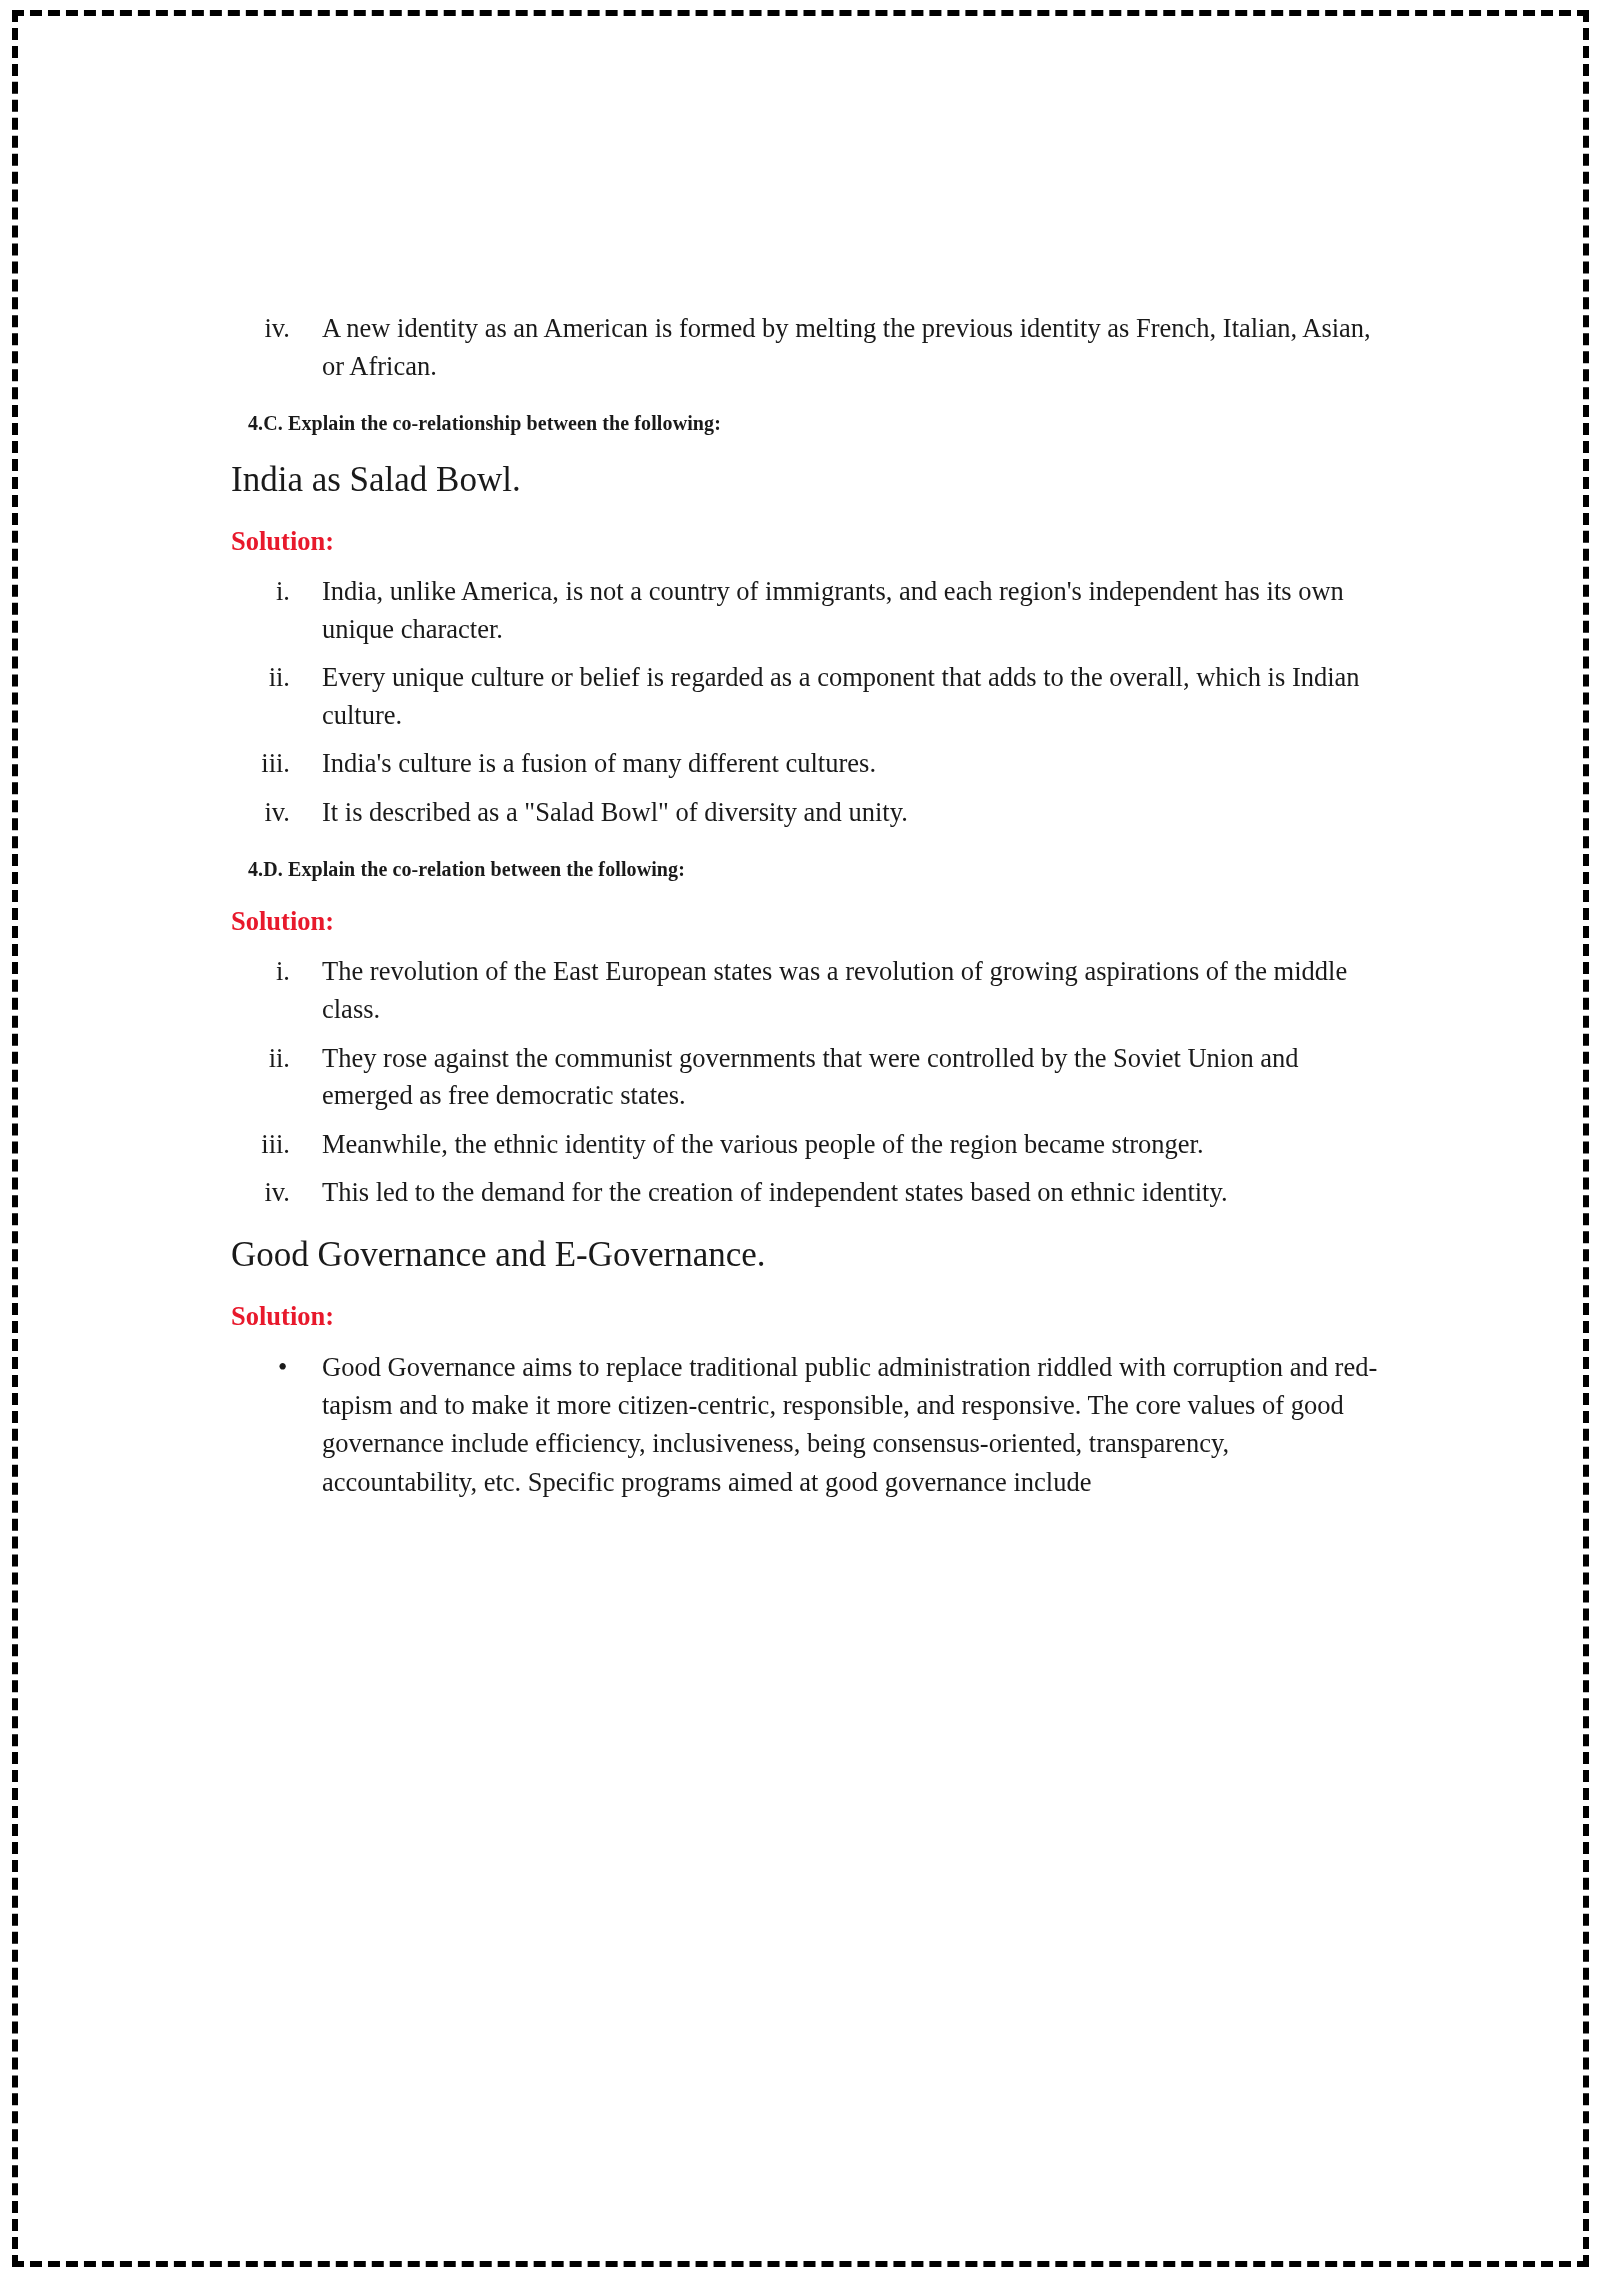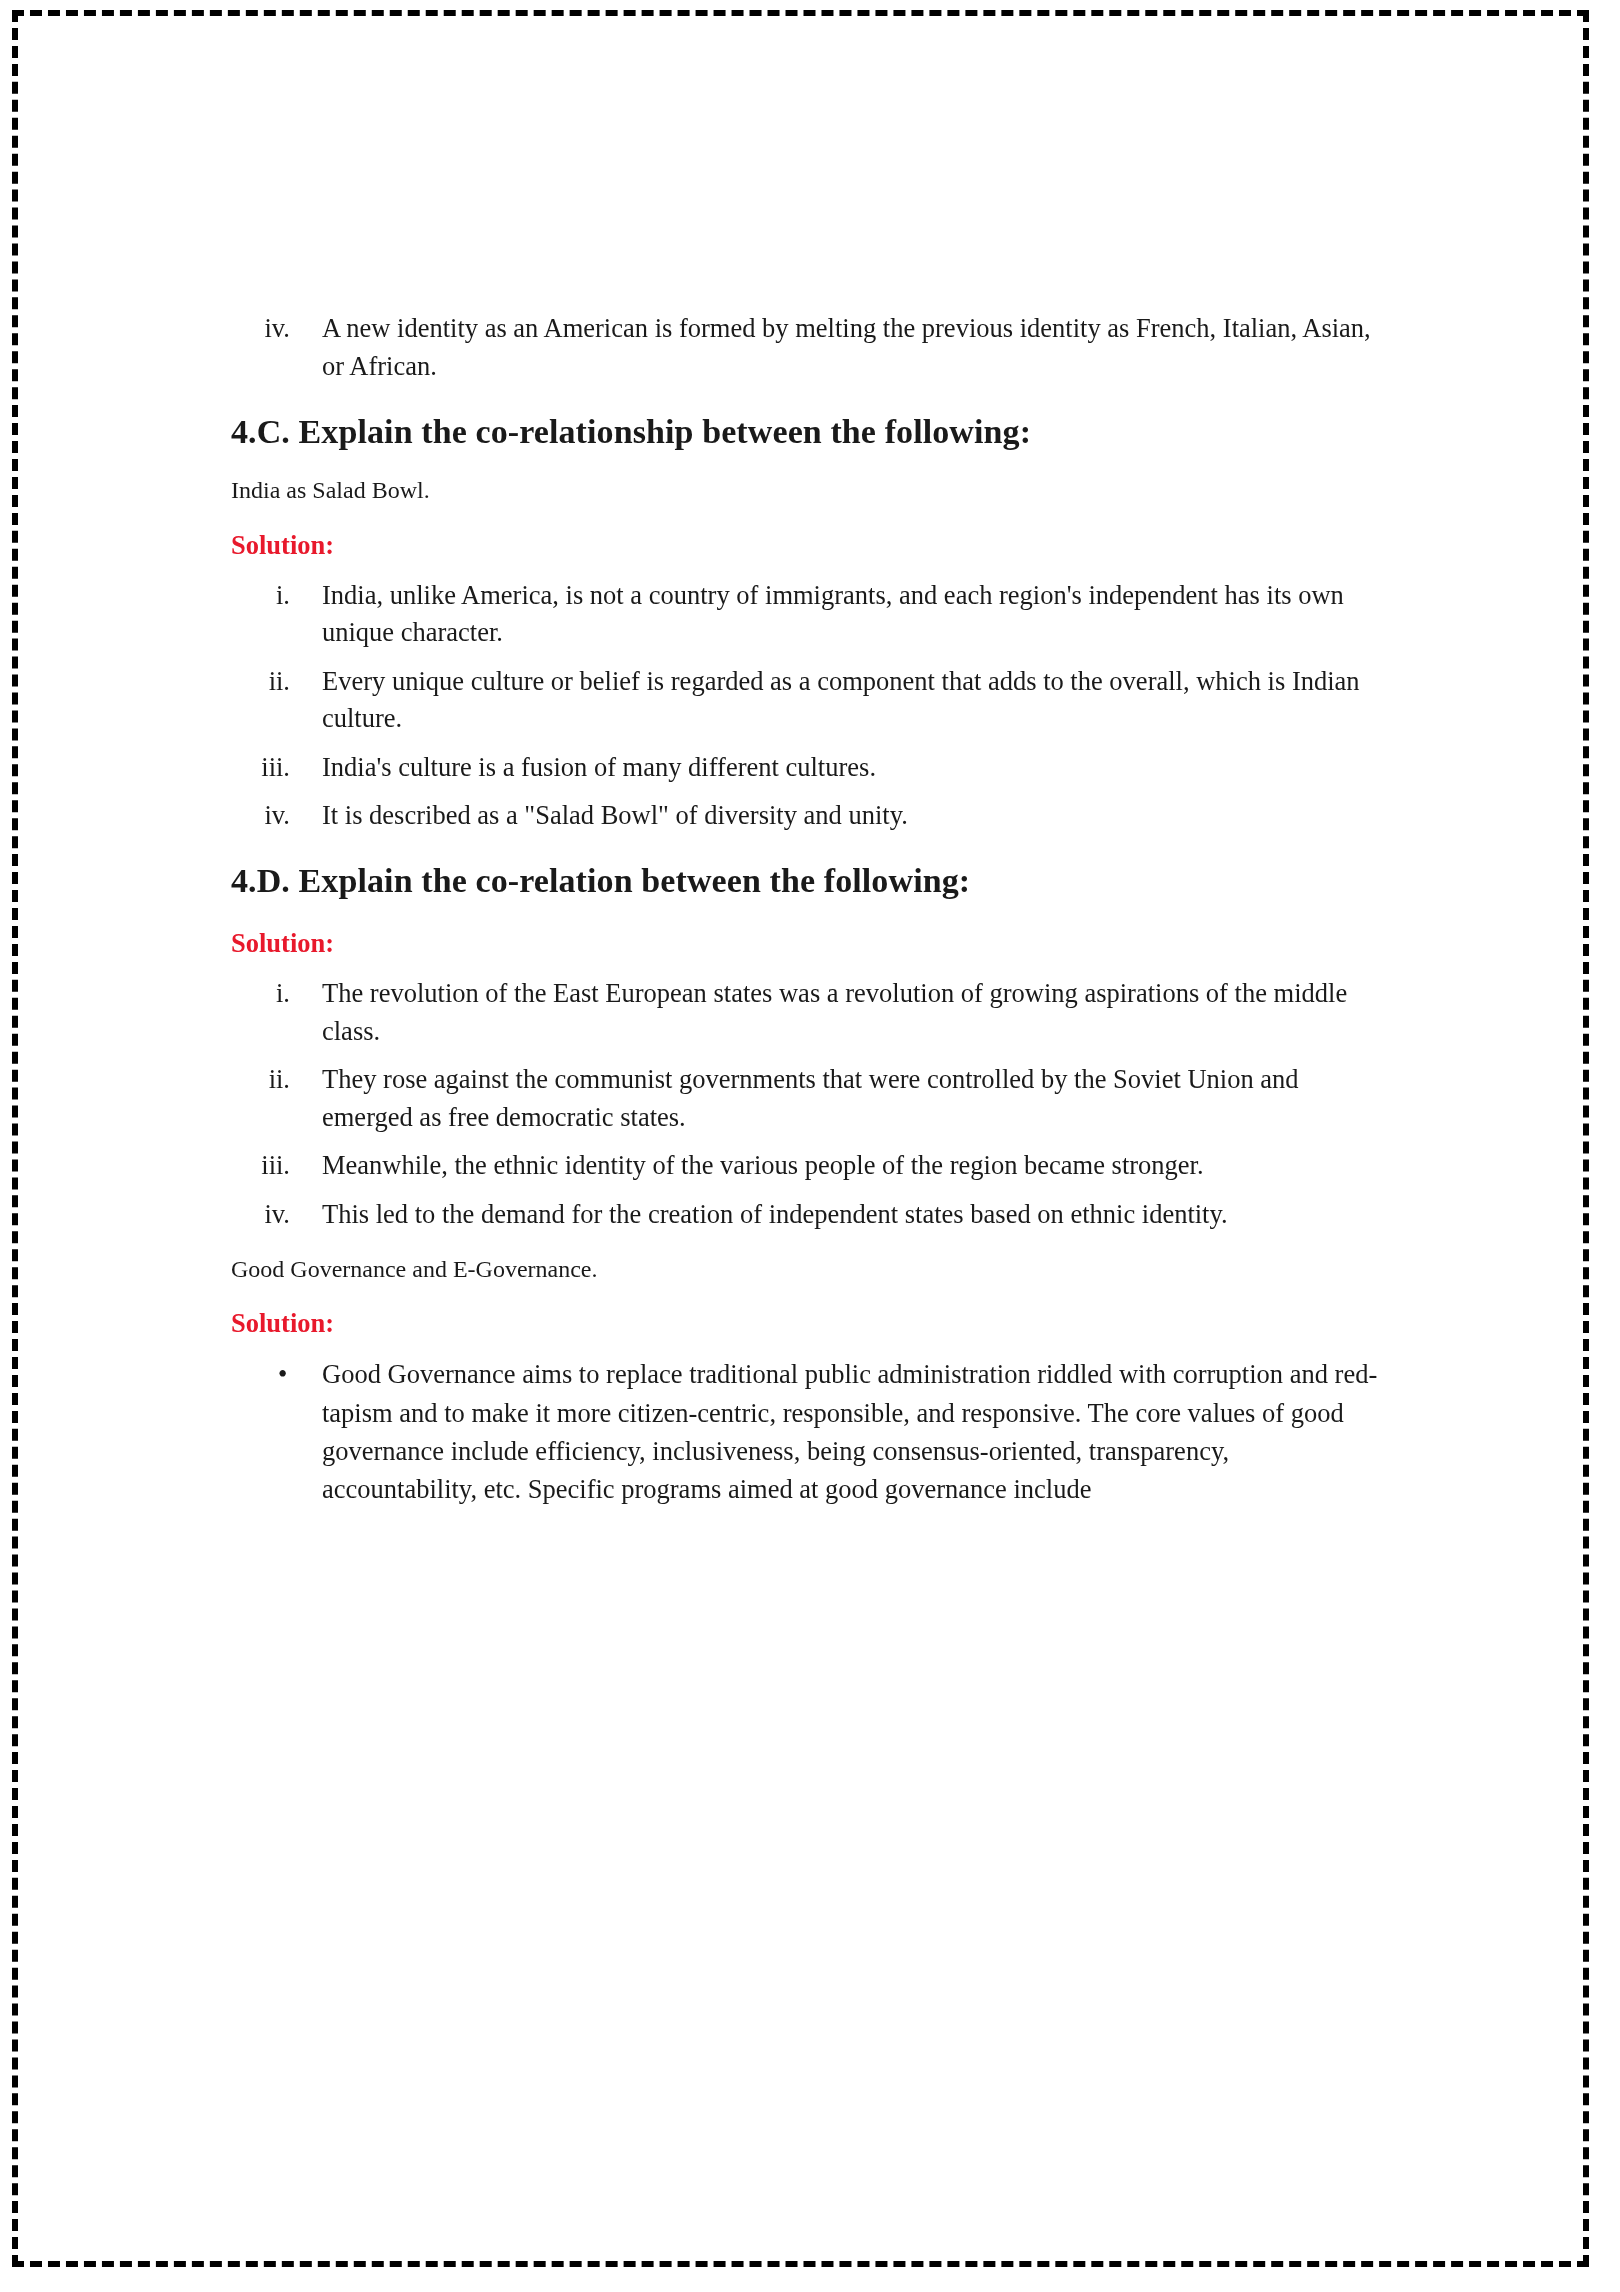--- a/index.html
+++ b/index.html
@@ -30,30 +30,30 @@
   #doc-body {
     position: absolute;
     left: 231px;
     top: 304px;
     width: 1157px;
   }
 
   
   .q-heading {
     font-weight: bold;
-    font-size: 34px;
+    font-size: 20px;
     line-height: 1.30;
-    margin: 0 0 0 0;
+    margin: 0 0 0 17px;
     padding: 13.7px 0 11.8px 0;
     letter-spacing: 0.1px;
     font-family: Liberation Serif, serif;
   }
 
   .q-prompt {
-    font-size: 24px;
+    font-size: 35px;
     line-height: 1.32;
     padding: 9.8px 0 9.8px 0;
     margin: 0;
     font-family: Liberation Serif, serif;
   }
 
   .solution-label {
     font-weight: bold;
     font-size: 26.5px;
     line-height: 1.3;

